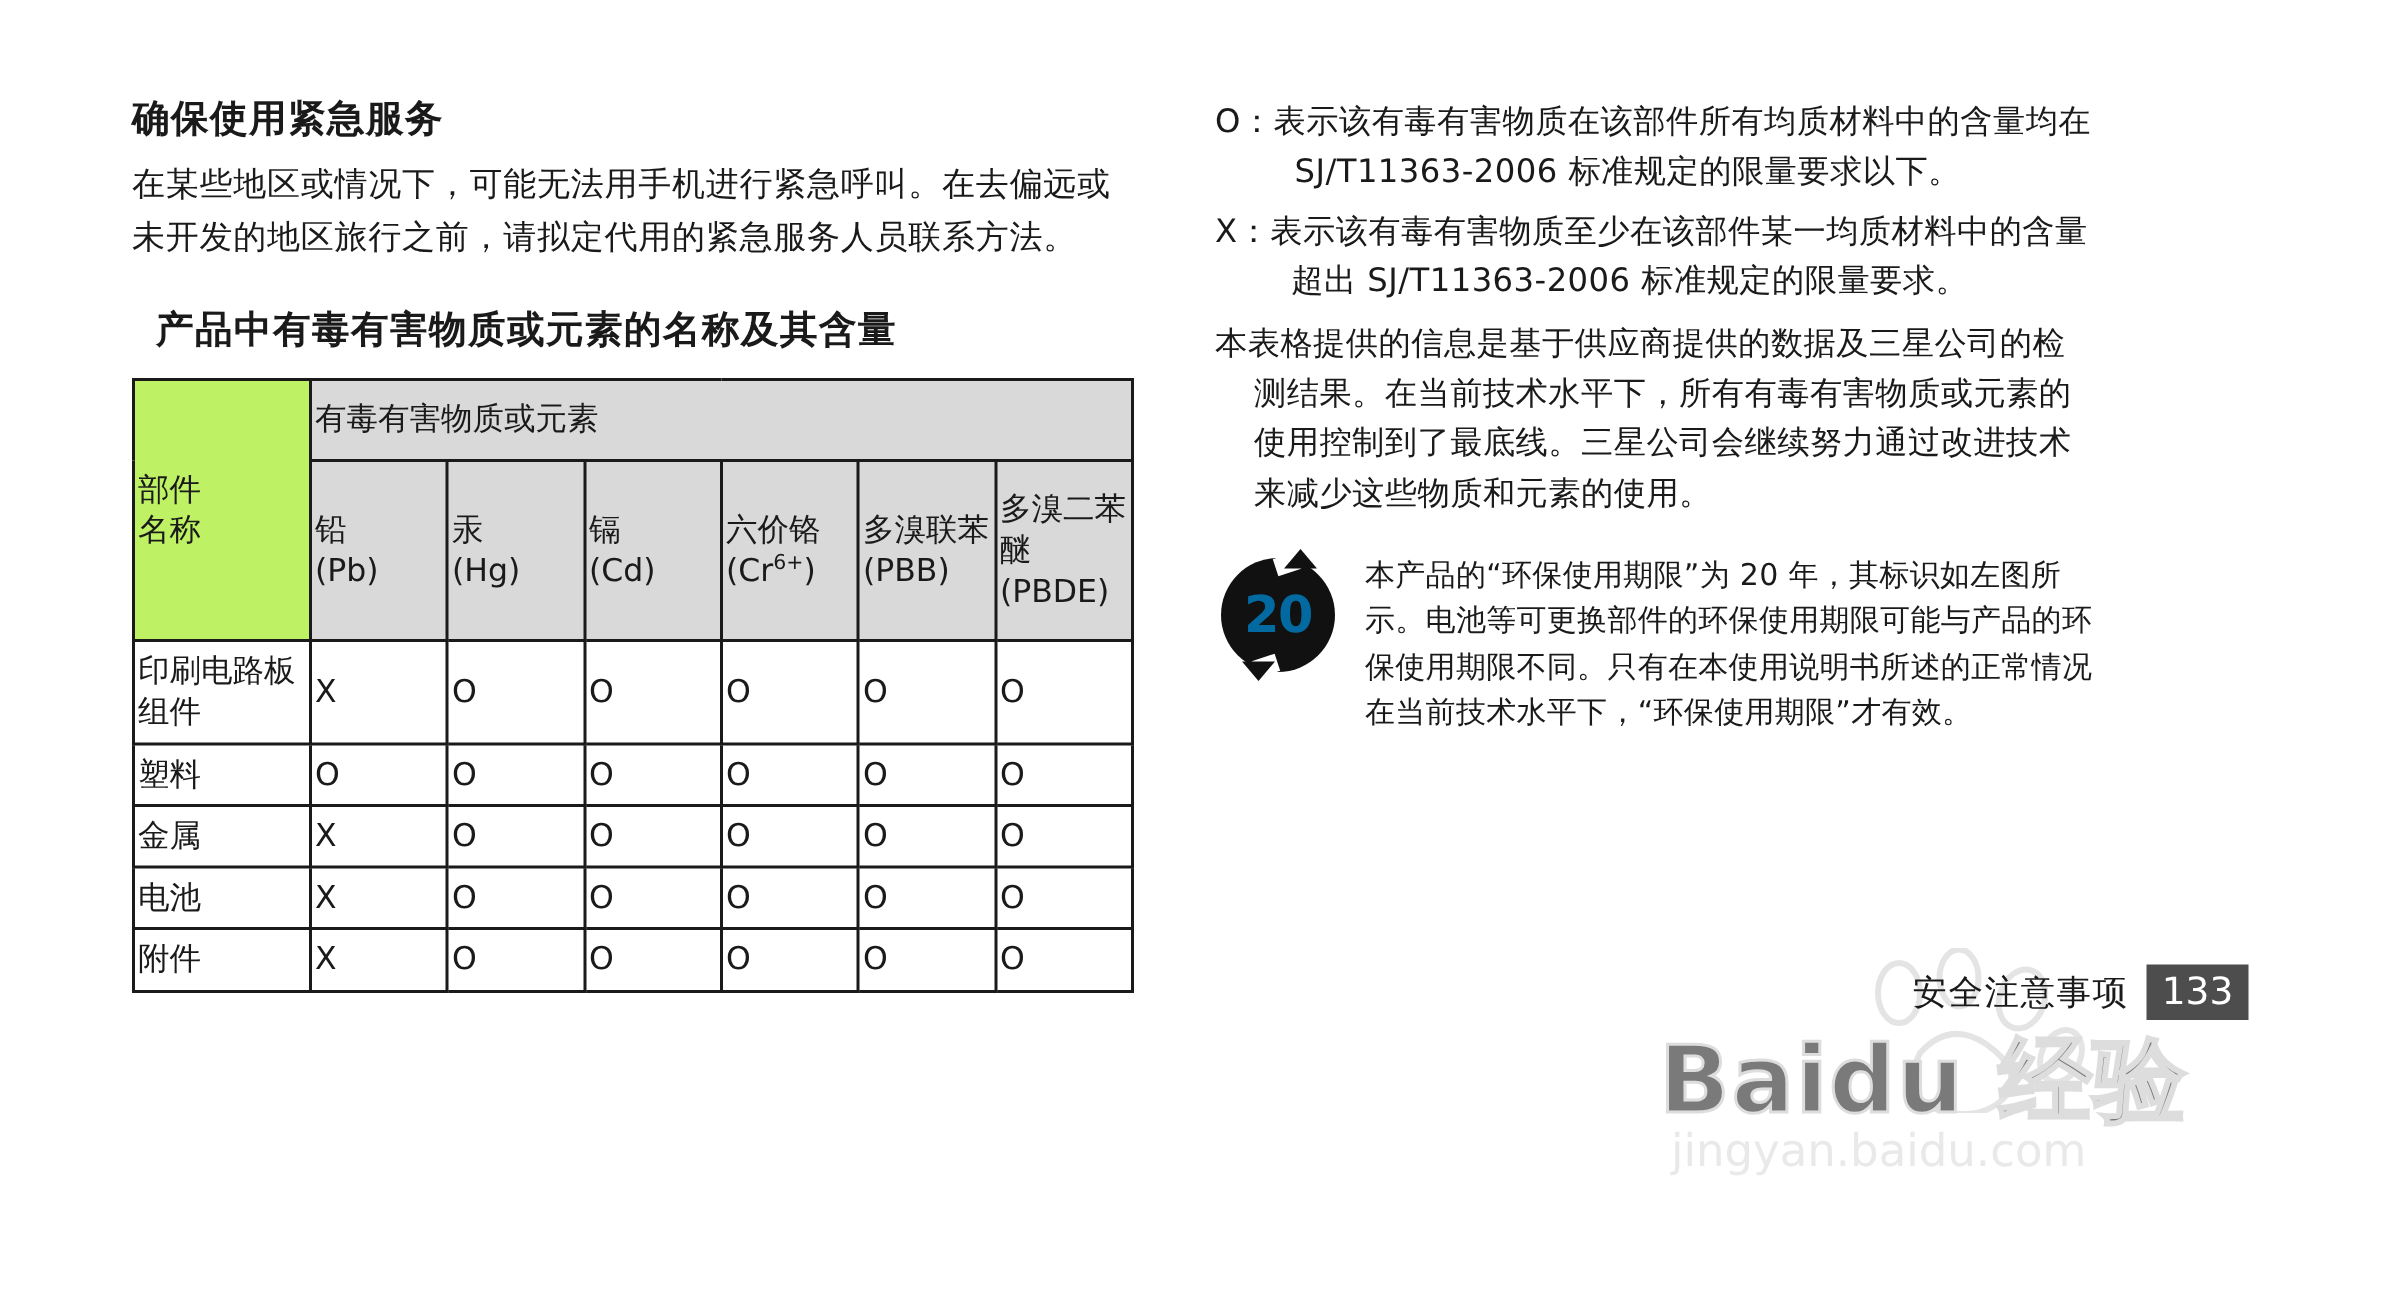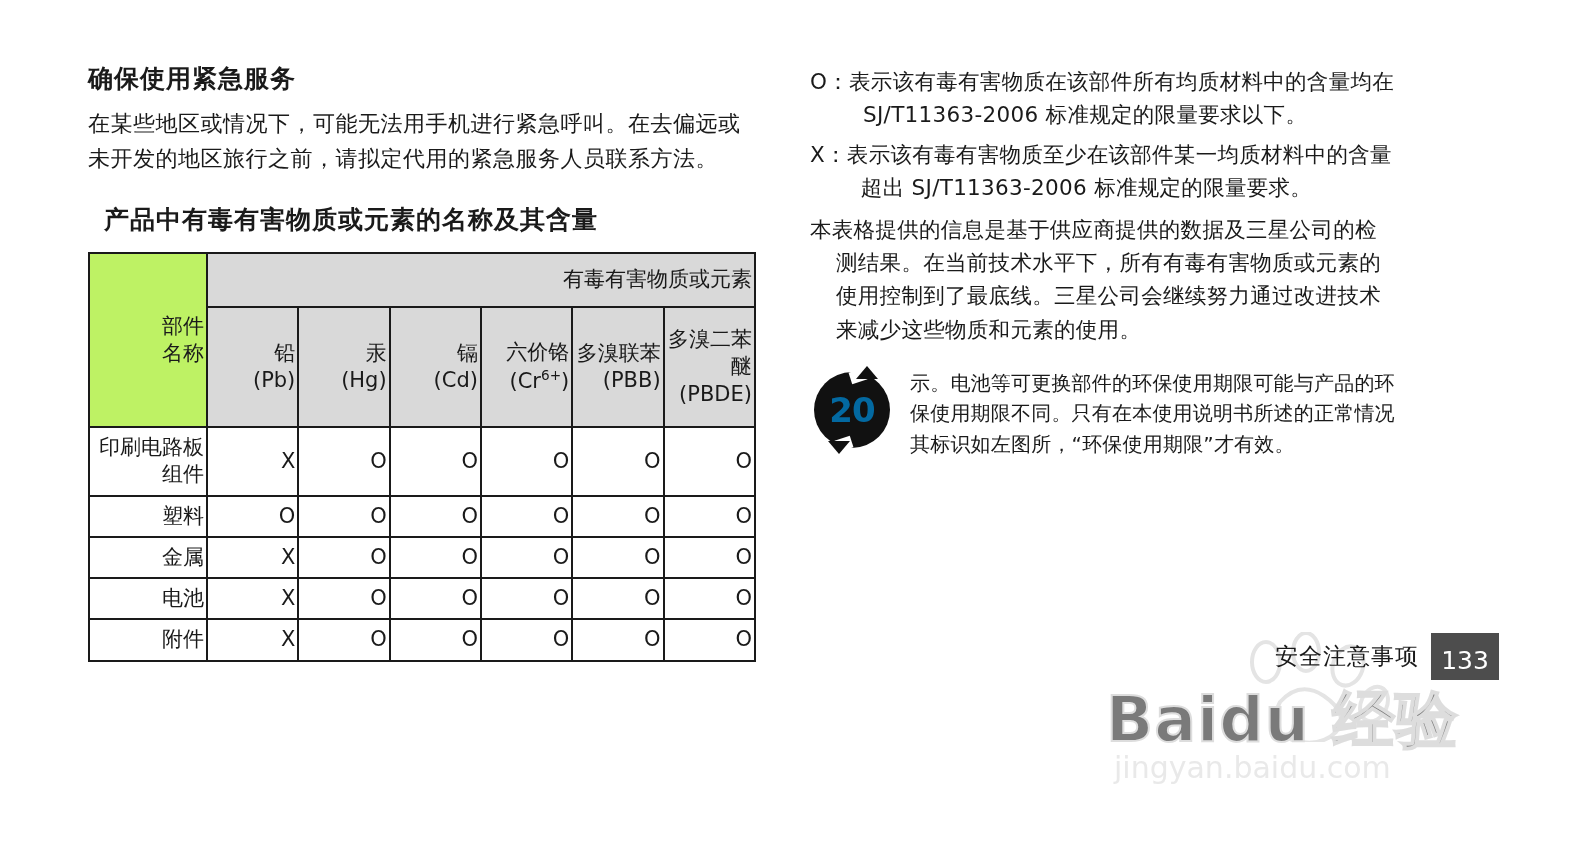--- a/index.html
+++ b/index.html
@@ -47,21 +47,21 @@
     margin: 0 0 16px 16px;
   }
   
   table.substances {
     border-collapse: collapse;
     width: 668px;
     table-layout: fixed;
   }
   table.substances td, table.substances th {
     border: 2px solid #1a1a1a;
-    text-align: right;
+    text-align: left;
     vertical-align: middle;
     font-weight: normal;
     font-size: 21px;
     line-height: 1.3;
     padding: 6px 2px;
   }
   .hdr-band {
     background: #d9d9d9;
     font-weight: bold;
     font-size: 22px;
@@ -225,21 +225,21 @@
     font-size: 23px;
   }
   .footer-label {
     letter-spacing: 1px;
     margin-right: 12px;
   }
   .page-num {
     background: #4d4d4d;
     color: #ffffff;
     font-size: 25px;
-    padding: 13px 10px 5px 10px;
+    padding: 3px 10px 5px 10px;
     min-width: 48px;
     text-align: center;
     font-family: "DejaVu Sans", "Liberation Sans", sans-serif;
   }
 </style>
 </head>
 <body>
 
 <div class="page">
 
@@ -361,23 +361,24 @@
     <div class="epup-block">
       <div class="epup-logo">
         <div class="circle"></div>
         <div class="cut1"></div>
         <div class="cut2"></div>
         <div class="arrow1"></div>
         <div class="arrow2"></div>
         <div class="num">20</div>
       </div>
       <div class="epup-text">
+        <div>本产品的“环保使用期限”为 20 年，其标识如左图所</div>
         <div>示。电池等可更换部件的环保使用期限可能与产品的环</div>
         <div>保使用期限不同。只有在本使用说明书所述的正常情况</div>
-        <div>其标识如左图所，“环保使用期限”才有效。</div>
+        <div>在当前技术水平下，“环保使用期限”才有效。</div>
       </div>
     </div>
   </div>
 
   <div class="watermark">
     <svg class="wm-paw" width="150" height="110" viewBox="0 0 150 110">
       <g fill="none" stroke="#e3e3e3" stroke-width="4">
         <ellipse cx="26" cy="30" rx="14" ry="20"></ellipse>
         <ellipse cx="66" cy="20" rx="13" ry="19"></ellipse>
         <ellipse cx="108" cy="34" rx="15" ry="20" transform="rotate(18 108 34)"></ellipse>

